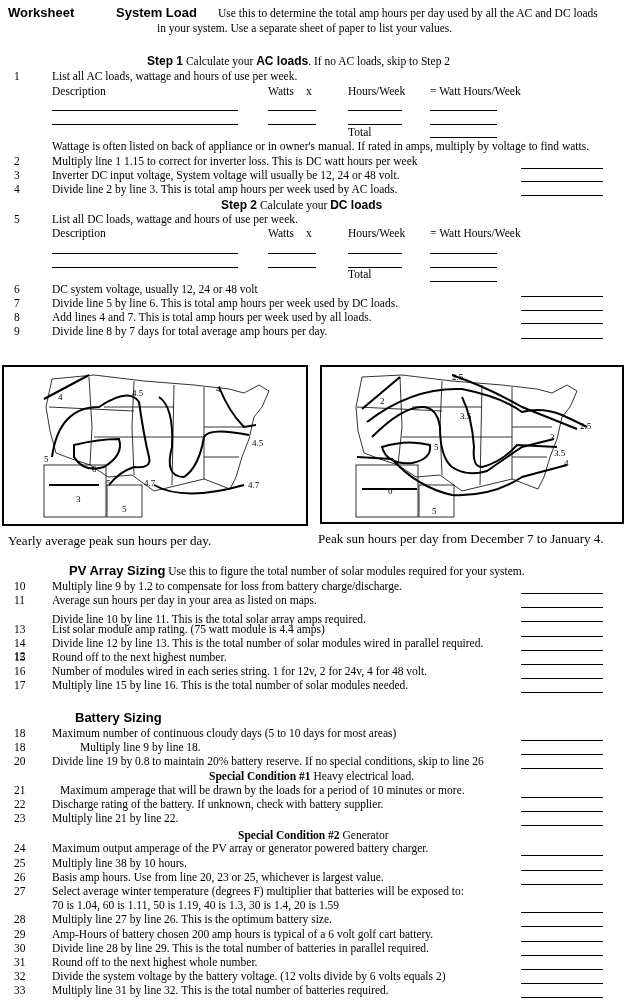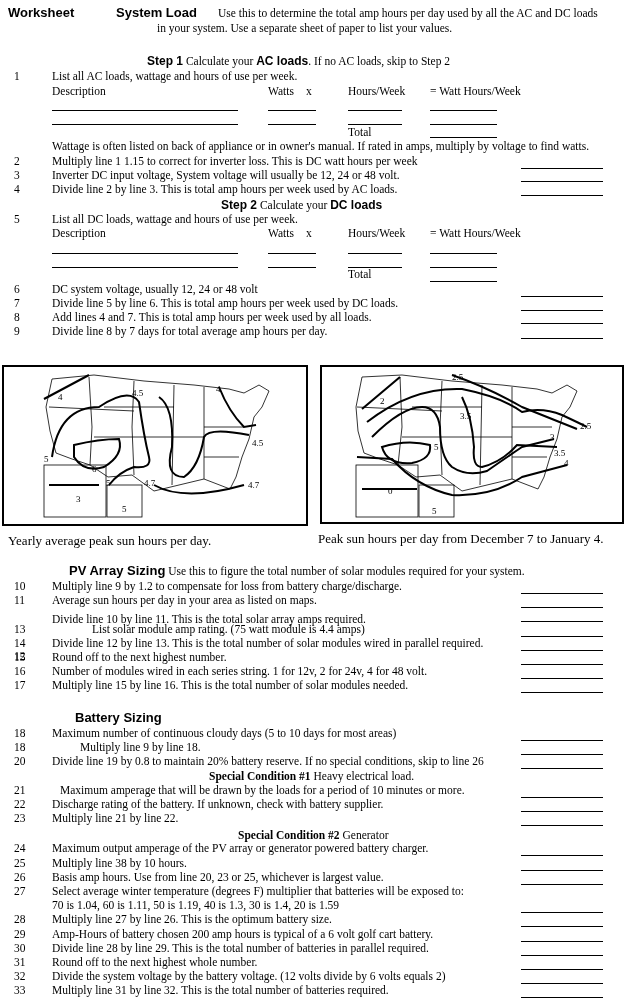--- a/index.html
+++ b/index.html
@@ -185,21 +185,21 @@
     <div class="num abs" style="top: 581px;">10</div>
     <div class="txt abs" style="top: 581px;">Multiply line 9 by 1.2 to compensate for loss from battery charge/discharge.</div>
     <div class="blank" style="top: 593px;"></div>
     <div class="num abs" style="top: 595.2px;">11</div>
     <div class="txt abs" style="top: 595.2px;">Average sun hours per day in your area as listed on maps.</div>
     <div class="blank" style="top: 607.2px;"></div>
     <div class="num abs" style="top: 609.4px; margin-top: 42px;">12</div>
     <div class="txt abs" style="top: 614px;">Divide line 10 by line 11. This is the total solar array amps required.</div>
     <div class="blank" style="top: 621.4px;"></div>
     <div class="num abs" style="top: 623.6px;">13</div>
-    <div class="txt abs" style="top: 623.6px; margin-left: 40px;">List solar module amp rating. (75 watt module is 4.4 amps)</div>
+    <div class="txt abs" style="top: 623.6px;">List solar module amp rating. (75 watt module is 4.4 amps)</div>
     <div class="blank" style="top: 635.6px;"></div>
     <div class="num abs" style="top: 637.8px;">14</div>
     <div class="txt abs" style="top: 637.8px;">Divide line 12 by line 13. This is the total number of solar modules wired in parallel required.</div>
     <div class="blank" style="top: 649.8px;"></div>
     <div class="num abs" style="top: 652px;">15</div>
     <div class="txt abs" style="top: 652px;">Round off to the next highest number.</div>
     <div class="blank" style="top: 664px;"></div>
     <div class="num abs" style="top: 666.2px;">16</div>
     <div class="txt abs" style="top: 666.2px;">Number of modules wired in each series string. 1 for 12v, 2 for 24v, 4 for 48 volt.</div>
     <div class="blank" style="top: 678.2px;"></div>

